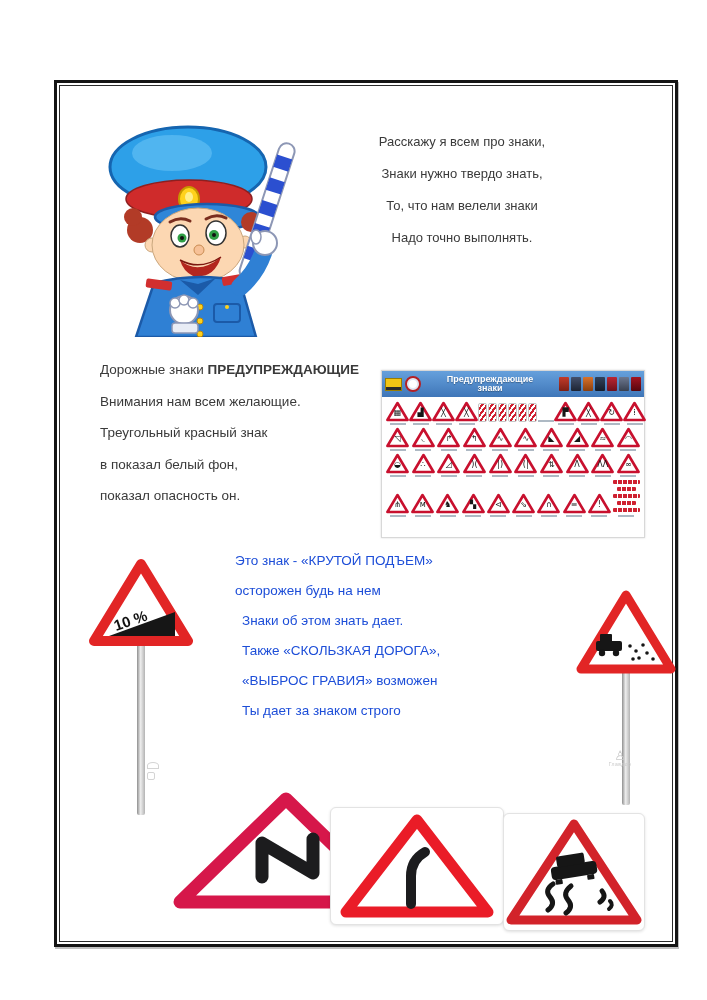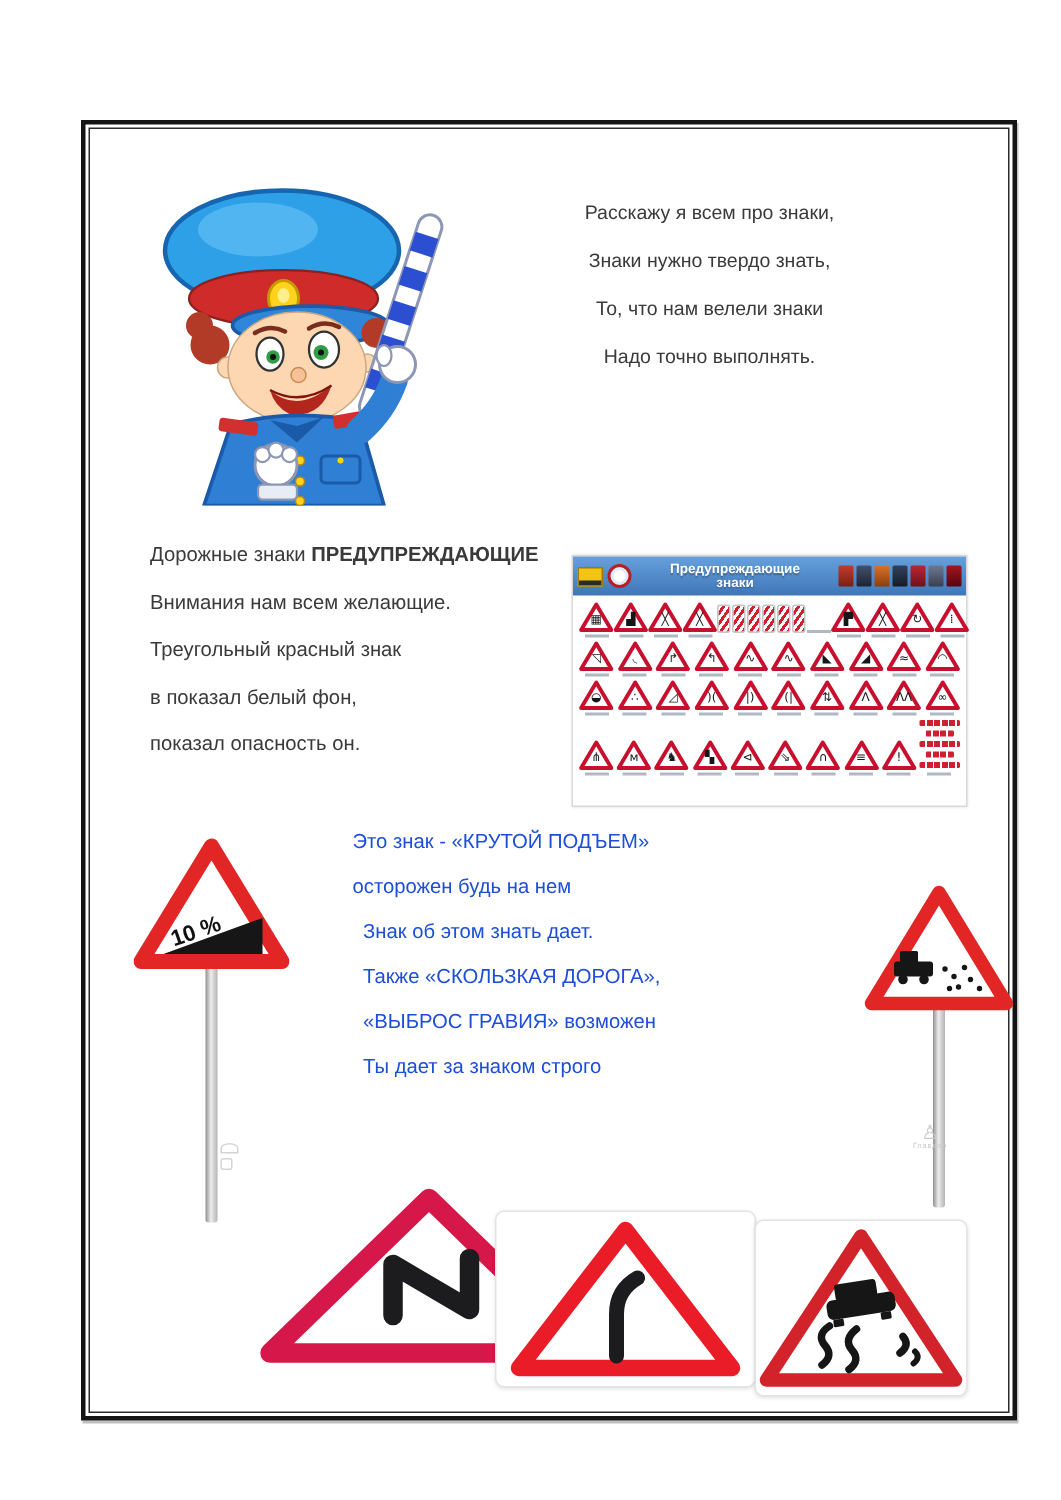--- a/index.html
+++ b/index.html
@@ -2,21 +2,21 @@
 <html style="--poster-red: #c8102e; --sign-red: #e22525; --zigzag-red: #d6174a; --curve-red: #ea1c27; --slippery-red: #d2232a; --poster-blue: #4a86c8;"><head>
 <meta charset="utf-8">
 <style>
   html,body{margin:0;padding:0;background:#fff;}
   body{width:707px;height:1000px;position:relative;font-family:"Liberation Sans","DejaVu Sans",sans-serif;overflow:hidden;}
   .page{position:absolute;left:54px;top:80px;width:618px;height:861px;background:#fff;border:3px solid #141414;box-shadow:1px 2px 0 rgba(0,0,0,.25);}
   .page::before{content:'';position:absolute;inset:2px;border:1px solid #2b2b2b;pointer-events:none;}
   .abs{position:absolute;}
 
   
-  .poem{left:290px;top:52px;width:252px;text-align:center;color:#3a3a3a;font-size:13px;}
+  .poem{left:279px;top:52px;width:252px;text-align:center;color:#3a3a3a;font-size:13px;}
   .poem p{margin:0 0 18px 0;line-height:14px;}
   .intro{left:43px;top:280px;width:300px;color:#3a3a3a;font-size:13.5px;}
   .intro p{margin:0 0 17.5px 0;line-height:14px;}
   .intro .b{font-weight:bold;}
   .stanza{left:178px;top:471px;width:300px;color:#1d4ed8;font-size:13.5px;}
   .stanza p{margin:0 0 16px 0;line-height:14px;}
   .stanza p:nth-child(n+3){padding-left:7px;}
   .stanza p.gap{margin-top:11px;}
 
   
@@ -445,21 +445,21 @@
             <i class="abar"></i>
             <i class="pcap"></i>
           </div>
         </div>
       </div>
   </div>
 
   <div class="abs stanza">
     <p>Это знак - «КРУТОЙ ПОДЪЕМ»</p>
     <p>осторожен будь на нем</p>
-    <p>Знак об этом  знать дает.</p>
+    <p>Знаки об этом  знать дает.</p>
     <p class="gap">Также «СКОЛЬЗКАЯ ДОРОГА»,</p>
     <p> «ВЫБРОС  ГРАВИЯ» возможен</p>
     <p>Ты дает за знаком строго</p>
   </div>
 
   <div class="abs pole" style="left:80px;top:556px;width:8px;height:176px;"></div>
   <svg class="abs" style="left:32px;top:474px;" width="104" height="90" viewBox="0 0 104 90">
     <polygon points="52,7 99,84 5,84" fill="#fff" style="stroke:var(--sign-red)" stroke-width="10" stroke-linejoin="round"></polygon>
     <polygon points="20,79 86,79 86,55" fill="#161616"></polygon>
     <text x="27" y="74" transform="rotate(-19 27 74)" font-size="15" font-weight="bold" fill="#111">10 %</text>

